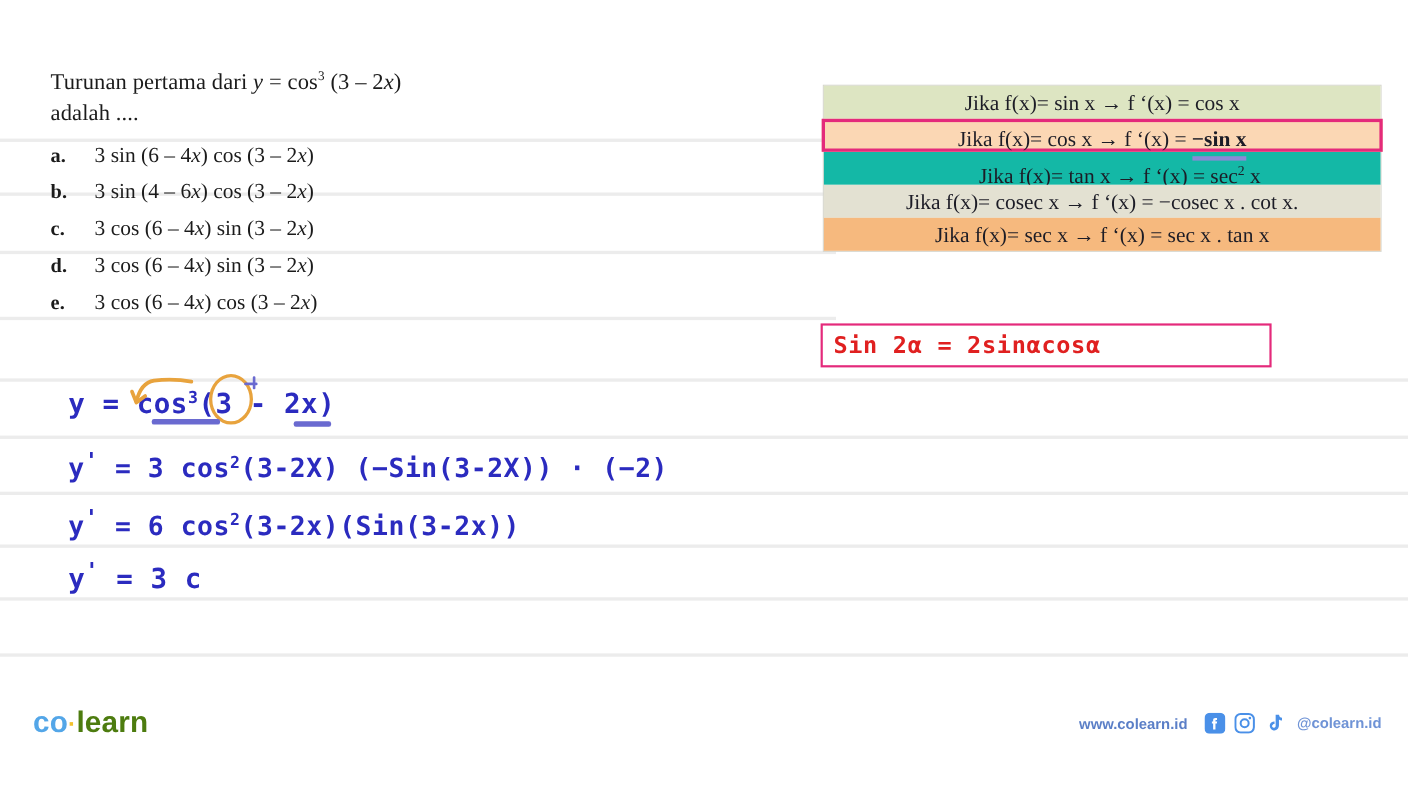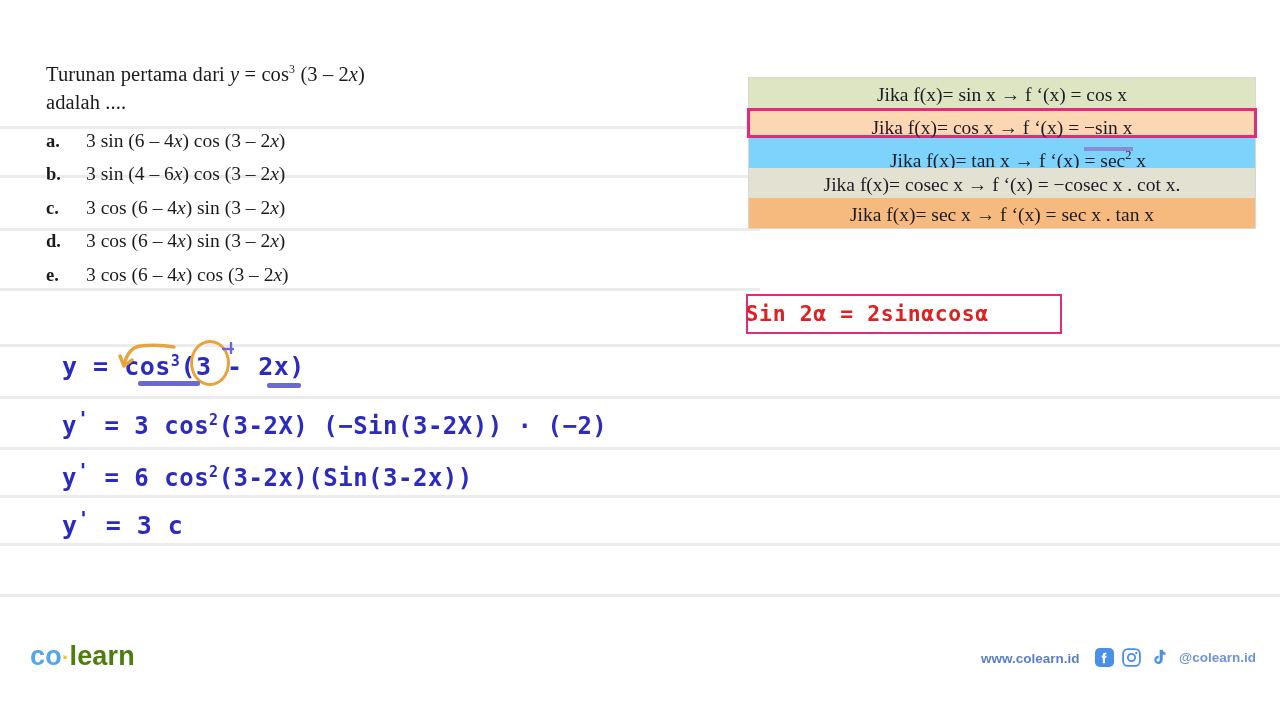--- a/index.html
+++ b/index.html
@@ -81,35 +81,37 @@
   .deriv-row sup { font-size: 12.5px; vertical-align: super; }
   .deriv-row.highlight {
     border: 3px solid #e42a7b;
     box-sizing: border-box;
     z-index: 3;
     margin: 0 -2px;
     width: calc(100% + 4px);
   }
   .u-blue {
     border-bottom: 4px solid #8a8ad6;
-    padding-bottom: 9px;
+    padding-bottom: 4px;
+    font-weight: bold;
   }
 
   
   #identity-box {
     position: absolute;
     left: 746px;
     top: 294px;
-    width: 316px;
+    width: 410px;
     height: 40px;
     border: 2.5px solid #e42a7b;
     background: #ffffff;
     box-sizing: border-box;
     display: flex;
     align-items: center;
+    padding-left: 12px;
   }
   #identity-text {
     color: #e02020;
     font-family: "DejaVu Sans Mono", monospace;
     font-size: 21px;
     font-weight: bold;
     letter-spacing: .6px;
     transform: scaleX(1.02);
   }
 
@@ -253,21 +255,21 @@
   </div>
 </div>
 
 <div id="deriv-table">
   <div class="deriv-row" style="background:#dde5c2;">
     <span>Jika f(x)= sin x → f ‘(x) = cos x</span>
   </div>
   <div class="deriv-row highlight" style="background:#fbd7b4;">
     <span>Jika f(x)= cos x → f ‘(x) = </span><span class="u-blue">−sin x</span>
   </div>
-  <div class="deriv-row" style="background:#7dd3fc;padding-left:32px;">
+  <div class="deriv-row" style="background:#14b8a6;padding-left:32px;">
     <span>Jika f(x)= tan x → f ‘(x) = sec</span><sup>2</sup><span> x</span>
   </div>
   <div class="deriv-row" style="background:#e3e1d2;">
     <span>Jika f(x)= cosec x → f ‘(x) = −cosec x . cot x.</span>
   </div>
   <div class="deriv-row" style="background:#f6b97e;">
     <span>Jika f(x)= sec x → f ‘(x) = sec x . tan x</span>
   </div>
 </div>
 

